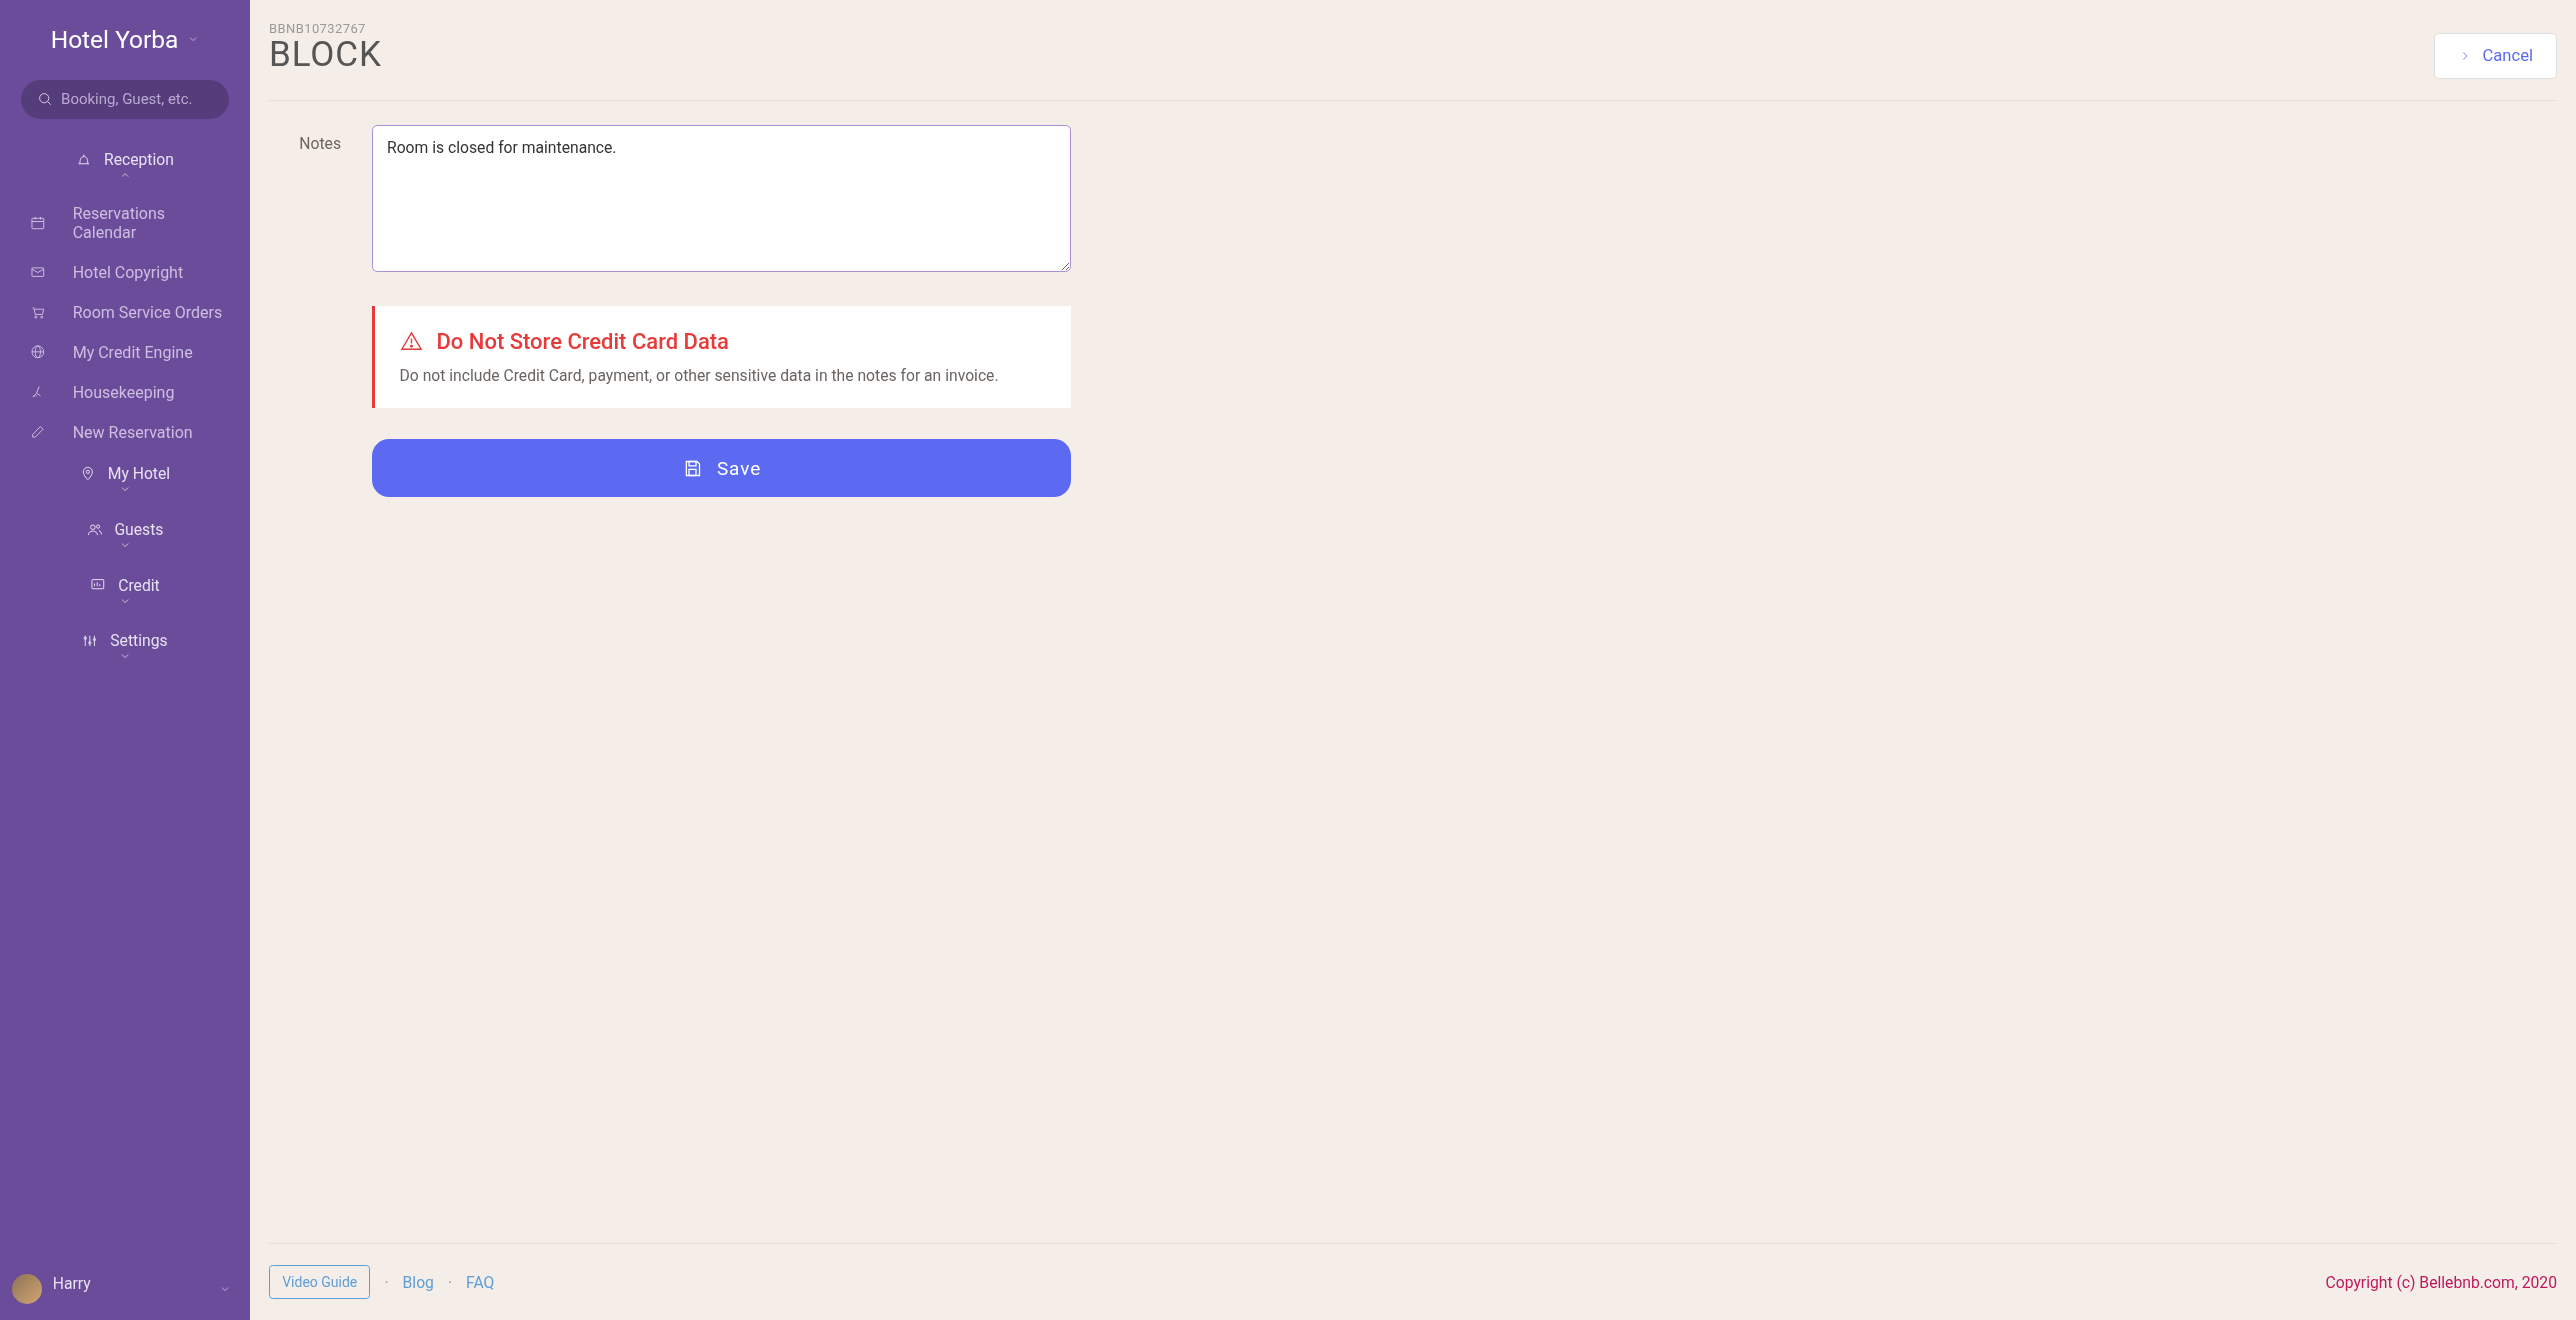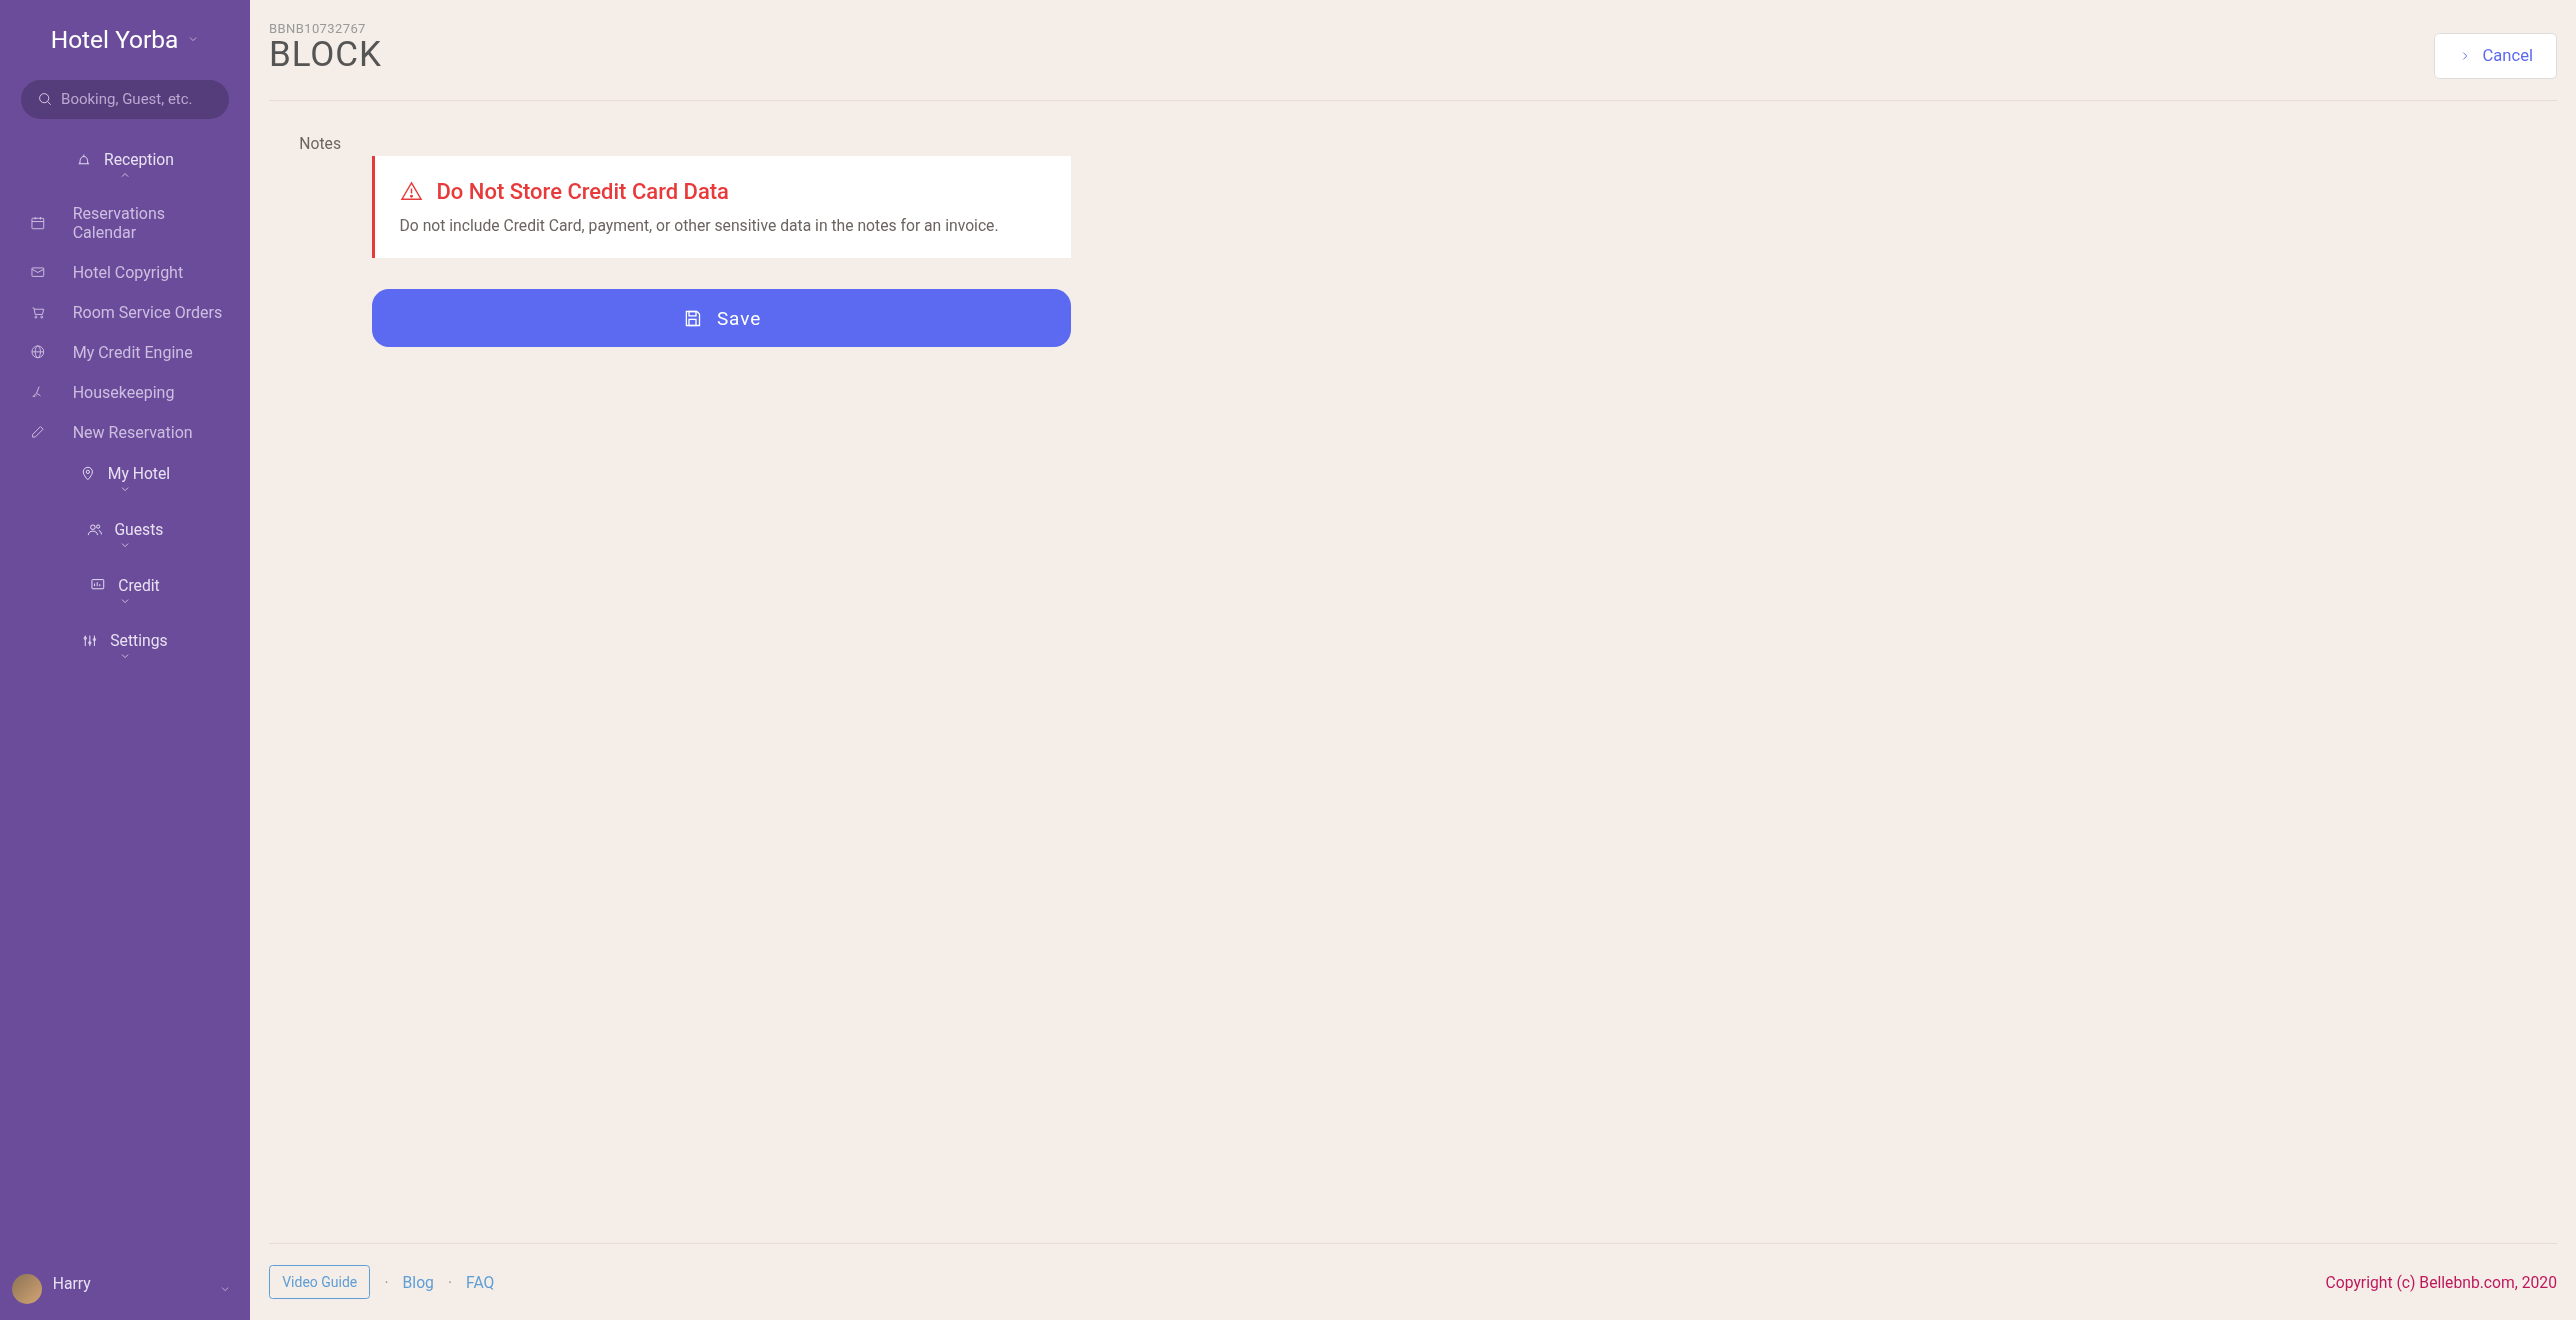--- a/index.html
+++ b/index.html
@@ -424,20 +424,23 @@
         </svg>
       <span>Cancel</span>
     </button>
   </div>
 
   <hr class="divider">
 
   <div class="form-area">
     <div class="form-label">Notes</div>
     <div class="form-right">
+      <div style="position:relative;">
+        <textarea class="notes-textarea" style="">Room is closed for maintenance.</textarea>
+      </div>
 
       <div class="warning-box">
         <div class="warning-header">
           <svg class="icon-svg" viewBox="0 0 24 24" width="23" height="23" style="color:#e83a3a;">
               <path d="M12 3 L22 20 L2 20 Z"></path>
               <line x1="12" y1="9" x2="12" y2="14"></line>
               <circle cx="12" cy="17" r="0.8" fill="#e83a3a"></circle>
             </svg>
           <span class="warning-title">Do Not Store Credit Card Data</span>
         </div>

